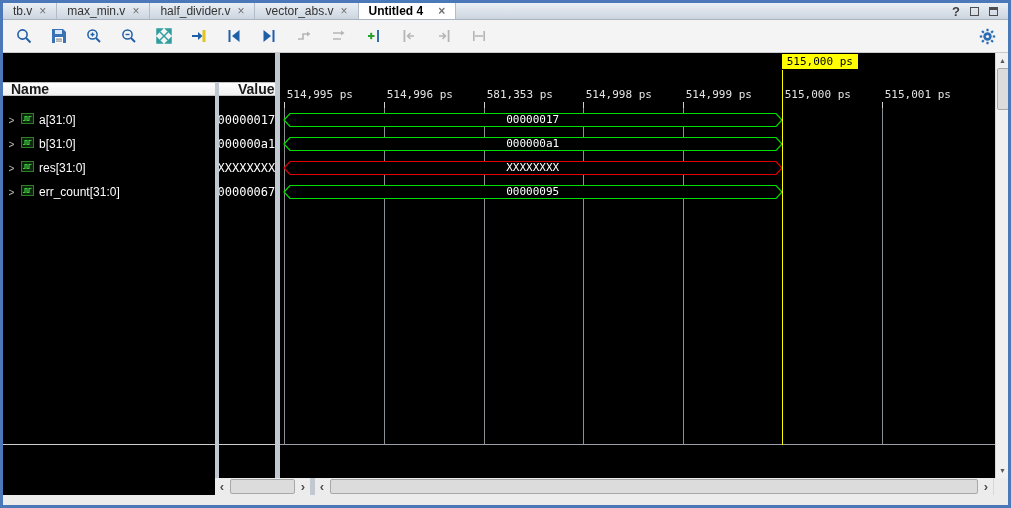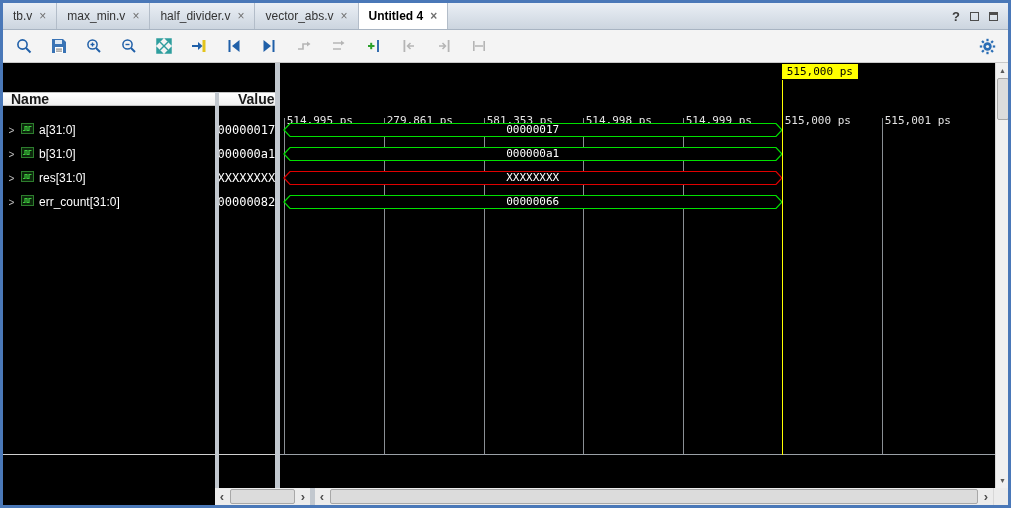--- a/index.html
+++ b/index.html
@@ -1,25 +1,25 @@
 <!DOCTYPE html>
 <html><head>
 <meta charset="utf-8">
 <style>
   * { margin:0; padding:0; box-sizing:border-box; }
   body { font-family:"Liberation Sans", sans-serif; background:#fff; }
 
   .window { position:relative; width:1011px; height:508px; border:3px solid #4a78b8; background:#ececec; overflow:hidden; }
 
   
-  .tabbar { display:flex; align-items:stretch; height:27px;
+  .tabbar { display:flex; align-items:stretch; height:17px;
             background:linear-gradient(#eaeff5,#ccd5df); border-bottom:1px solid #a8b4c2; }
   .tab { display:flex; align-items:center; padding:0 10px; font-size:12px; color:#333;
          border-right:1px solid #b3bdc9; cursor:default; white-space:nowrap; }
-  .tab.active { background:#ffffff; color:#000; font-weight:bold; }
+  .tab.active { background:#ffffff; color:#000; font-weight:bold;gap:8px; }
   .tab-close { margin-left:7px; color:#707070; font-size:12px; line-height:1; }
   .tabbar-spacer { flex:1; }
   .tabbar-icons { display:flex; align-items:center; gap:10px; padding:0 10px; color:#3c3c3c; }
   .help-glyph { font-size:13px; font-weight:bold; }
 
   
   .toolbar { display:flex; align-items:center; height:33px; background:#f4f4f4;
              border-bottom:1px solid #c9c9c9; padding:0 10px; gap:13px; }
   .tb-icon { width:22px; height:22px; display:flex; align-items:center; justify-content:center; }
   .toolbar-spacer { flex:1; }
@@ -41,21 +41,21 @@
   .sig-chevron { color:#c0c0c0; font-size:10px; width:9px; text-align:center; }
   .sig-value { padding-left:9px; font-family:"DejaVu Sans Mono", monospace; font-size:12px; }
 
   .v-splitter { width:5px; background:#c2c8cf; }
 
   
   .wave-area { position:relative; width:806px; background:#000; overflow:hidden; }
   .cursor-label { position:absolute; left:502px; top:1px; height:15px; line-height:15px;
                   background:#ffff00; color:#000; font-family:"DejaVu Sans Mono", monospace;
                   font-size:11px; padding:0 5px; z-index:6; white-space:nowrap; }
-  .ruler { position:absolute; top:35px; left:0; right:0; height:38px; }
+  .ruler { position:absolute; top:19px; left:0; right:0; height:38px; }
   .tick-label { position:absolute; bottom:9px; font-family:"DejaVu Sans Mono", monospace;
                 font-size:11px; color:#e3e3e3; white-space:nowrap; }
   .tick-mark { position:absolute; bottom:0; width:1px; height:8px; background:#d0d0d0; }
   .wave-rows { position:absolute; top:55px; left:0; right:0; height:337px; border-bottom:1px solid #9aa0a6; }
   .gridline { position:absolute; top:0; bottom:0; width:1px; background:#8a8f94; }
   .cursor-line { position:absolute; top:17px; height:375px; left:502px; width:1px; background:#ffff00; z-index:5; }
   .wave-row { position:relative; height:24px; }
   .bus { position:absolute; left:3px; top:4px; }
   .bus-text { position:absolute; left:3px; top:4px; width:500px; height:16px; line-height:16px;
               text-align:center; color:#ffffff; font-family:"DejaVu Sans Mono", monospace; font-size:11px; }
@@ -284,35 +284,35 @@
 
         <div class="sig-row">
           <span class="sig-name-cell">
             <span class="sig-chevron">&gt;</span>
             <span class="sig-icon"><svg width="13" height="11" viewBox="0 0 13 11">
                   <rect x="0.5" y="0.5" width="12" height="10" fill="#0c260c" stroke="#2d7d2d"></rect>
                   <path d="M2 7.5 h2 v-4 h2 v4 h2 v-4 h2.5" fill="none" stroke="#3dc93d" stroke-width="1.2"></path>
                 </svg></span>
             <span>err_count[31:0]</span>
           </span>
-          <span class="sig-value">00000082</span>
+          <span class="sig-value">00000067</span>
         </div>
 
       </div>
       <div class="col-splitter"></div>
     </div>
 
     <div class="v-splitter"></div>
 
     <div class="wave-area">
       <div class="cursor-label">515,000 ps</div>
 
       <div class="ruler">
         <span class="tick-label" style="left:7px">514,995 ps</span>
-        <span class="tick-label" style="left:107px">279,861 ps</span>
+        <span class="tick-label" style="left:107px">514,996 ps</span>
         <span class="tick-label" style="left:207px">581,353 ps</span>
         <span class="tick-label" style="left:306px">514,998 ps</span>
         <span class="tick-label" style="left:406px">514,999 ps</span>
         <span class="tick-label" style="left:505px">515,000 ps</span>
         <span class="tick-label" style="left:605px">515,001 ps</span>
         <i class="tick-mark" style="left:4px"></i>
         <i class="tick-mark" style="left:104px"></i>
         <i class="tick-mark" style="left:204px"></i>
         <i class="tick-mark" style="left:303px"></i>
         <i class="tick-mark" style="left:403px"></i>
@@ -344,21 +344,21 @@
         <div class="wave-row">
           <svg class="bus" width="500" height="16">
             <polygon points="1,8 7,1.5 493,1.5 499,8 493,14.5 7,14.5" fill="#000" stroke-width="1.2" stroke="#e00000"></polygon>
           </svg>
           <span class="bus-text">XXXXXXXX</span>
         </div>
         <div class="wave-row">
           <svg class="bus" width="500" height="16">
             <polygon points="1,8 7,1.5 493,1.5 499,8 493,14.5 7,14.5" fill="#000" stroke-width="1.2" stroke="#00e000"></polygon>
           </svg>
-          <span class="bus-text">00000066</span>
+          <span class="bus-text">00000095</span>
         </div>
       </div>
 
       <div class="cursor-line"></div>
     </div>
 
     <div class="v-scrollbar">
       <span class="vs-btn vs-up">▲</span>
       <span class="vs-thumb"></span>
       <span class="vs-btn vs-down">▼</span>

